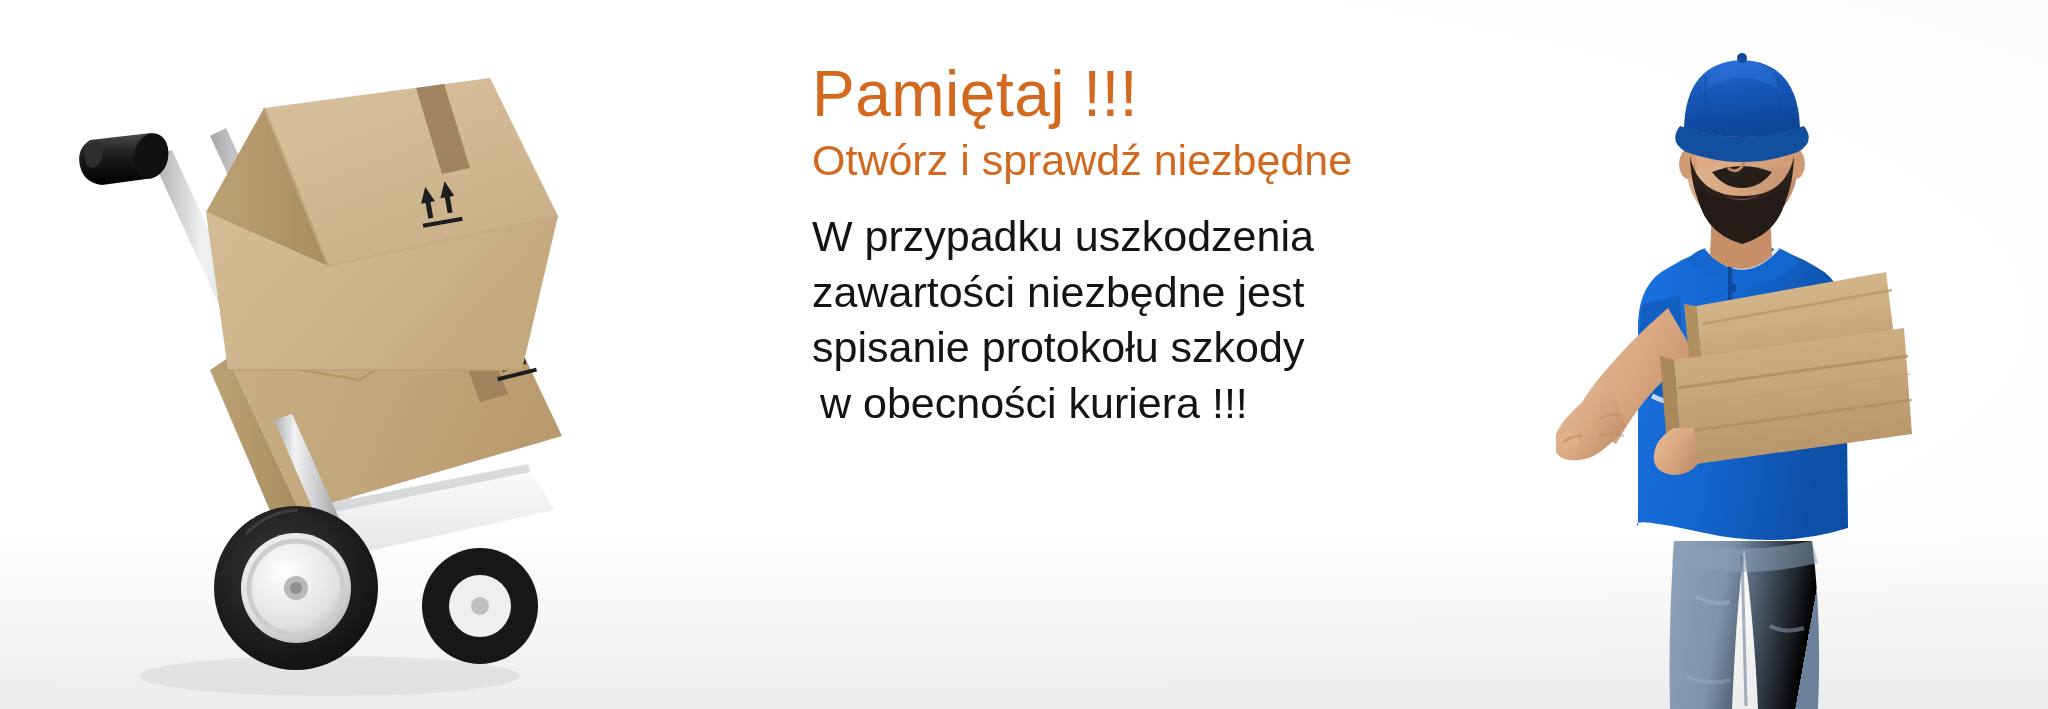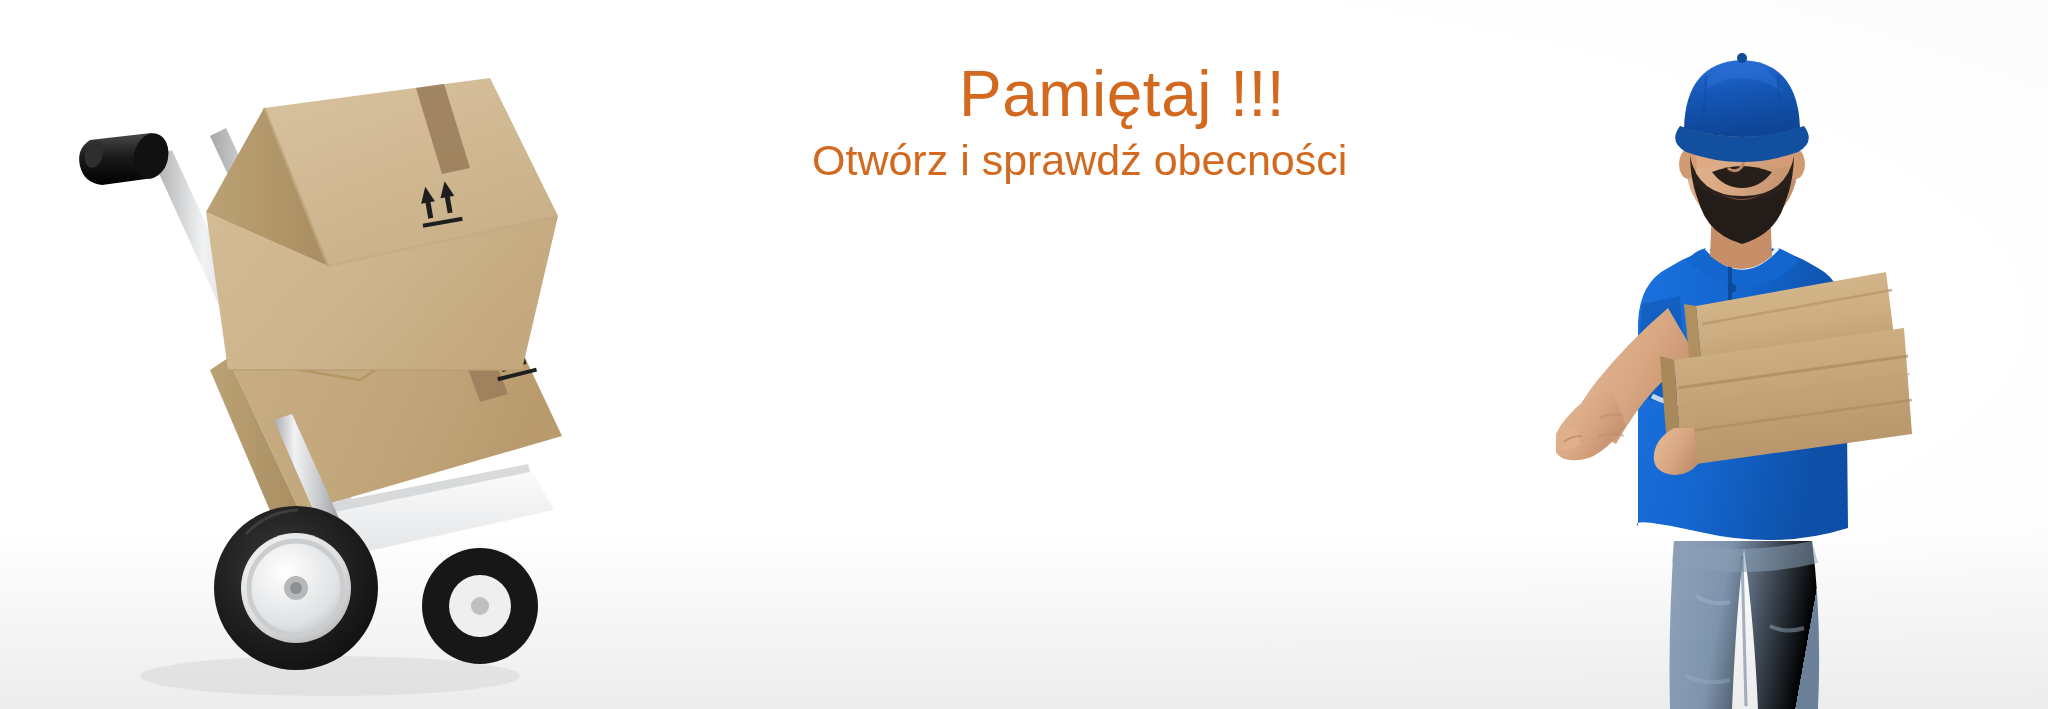--- a/index.html
+++ b/index.html
@@ -34,21 +34,20 @@
   
   
   
   .text-block{
     position:absolute;left:812px;top:62px;width:620px;
   }
   .headline{
     font-size:64px;line-height:1.02;font-weight:400;
     color:#d2691e;letter-spacing:.5px;margin:0 0 6px 0;
     white-space:nowrap;
-    text-align:center;
   }
   .sub-line{
     font-size:43px;line-height:1.26;font-weight:400;
     color:#d2691e;white-space:nowrap;
   }
   .body-block{margin-top:22px;}
   .body-line{
     font-size:43px;line-height:1.29;font-weight:400;
     color:#141414;white-space:nowrap;
   }
@@ -193,22 +192,28 @@
         <circle cx="420" cy="566" r="31" fill="#efefef"></circle>
         <circle cx="420" cy="566" r="9" fill="#bdbfc1"></circle>
       </g>
     </svg>
   </div>
 
   <div class="text-block">
 
     <div class="headline">Pamiętaj !!!</div>
 
-    <div class="sub-line">Otwórz i sprawdź obecności</div>
-
+    <div class="sub-line">Otwórz i sprawdź niezbędne</div>
+
+    <div class="body-block">
+      <div class="body-line">W przypadku uszkodzenia</div>
+      <div class="body-line">zawartości niezbędne jest</div>
+      <div class="body-line">spisanie protokołu szkody</div>
+      <div class="body-line indent">w obecności kuriera !!!</div>
+    </div>
 
   </div>
 
   <div class="courier">
     <svg class="cr-svg" viewBox="0 0 420 673" xmlns="http://www.w3.org/2000/svg">
       <defs>
         <linearGradient id="capG" x1="0" y1="0" x2="0.2" y2="1">
           <stop offset="0%" stop-color="#2f74de"></stop>
           <stop offset="45%" stop-color="#1557b8"></stop>
           <stop offset="100%" stop-color="#0e4596"></stop>

